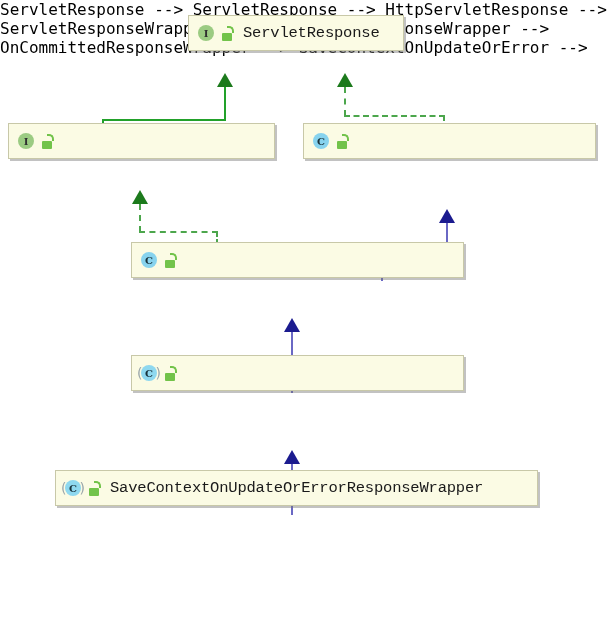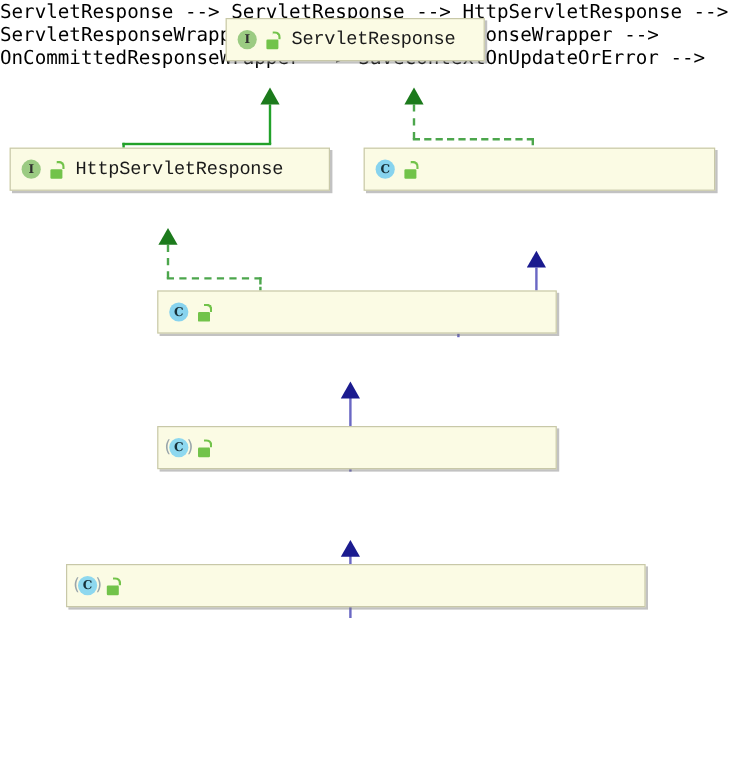--- a/index.html
+++ b/index.html
@@ -250,21 +250,20 @@
 
   
   <div class="node" style="left:8px; top:123px; width:267px;">
     <span class="type-icon iface">
       <span class="disc">I</span>
     </span>
     <span class="vis-icon lock">
       <span class="shackle"></span>
       <span class="body"></span>
     </span>
-    <span class="node-label">HttpServletResponse</span>
   </div>
 
   
   <div class="node" style="left:303px; top:123px; width:293px;">
     <span class="type-icon cls">
       <span class="disc">C</span>
     </span>
     <span class="vis-icon lock">
       <span class="shackle"></span>
       <span class="body"></span>
@@ -299,20 +298,21 @@
   <div class="node" style="left:55px; top:470px; width:483px;">
     <span class="type-icon abstract cls">
       <span class="paren l">(</span>
       <span class="disc">C</span>
       <span class="paren r">)</span>
     </span>
     <span class="vis-icon lock">
       <span class="shackle"></span>
       <span class="body"></span>
     </span>
+    <span class="node-label">SaveContextOnUpdateOrErrorResponseWrapper</span>
   </div>
 
   
   <div class="node" style="left:122px; top:586px; width:351px;">
     <span class="type-icon cls">
       <span class="disc">C</span>
       <span class="final-badge"></span>
     </span>
     <span class="vis-icon circle">
       <span class="ring"></span>

